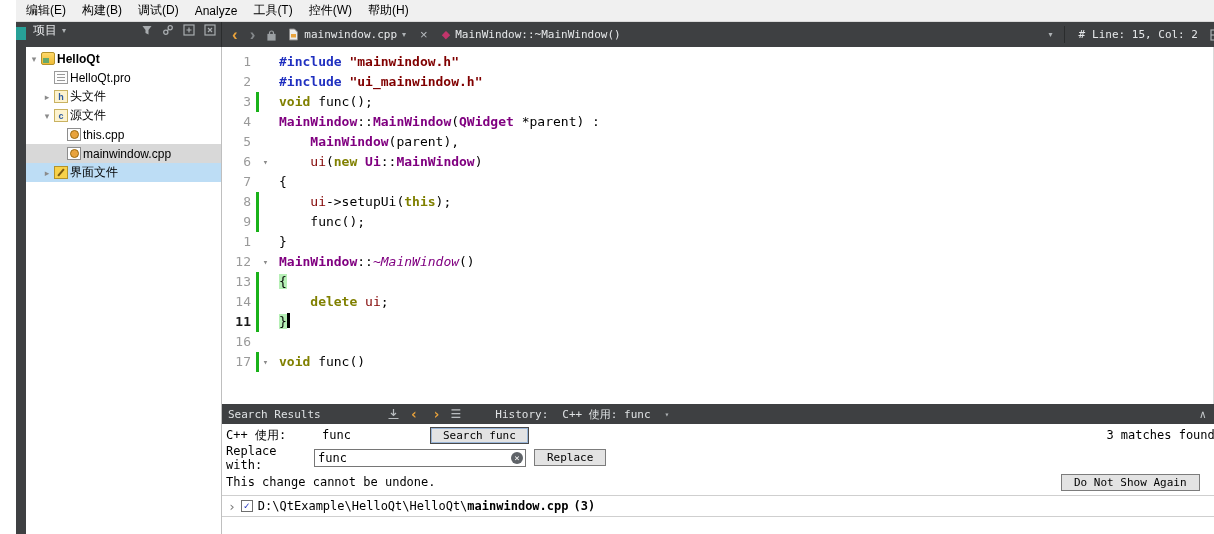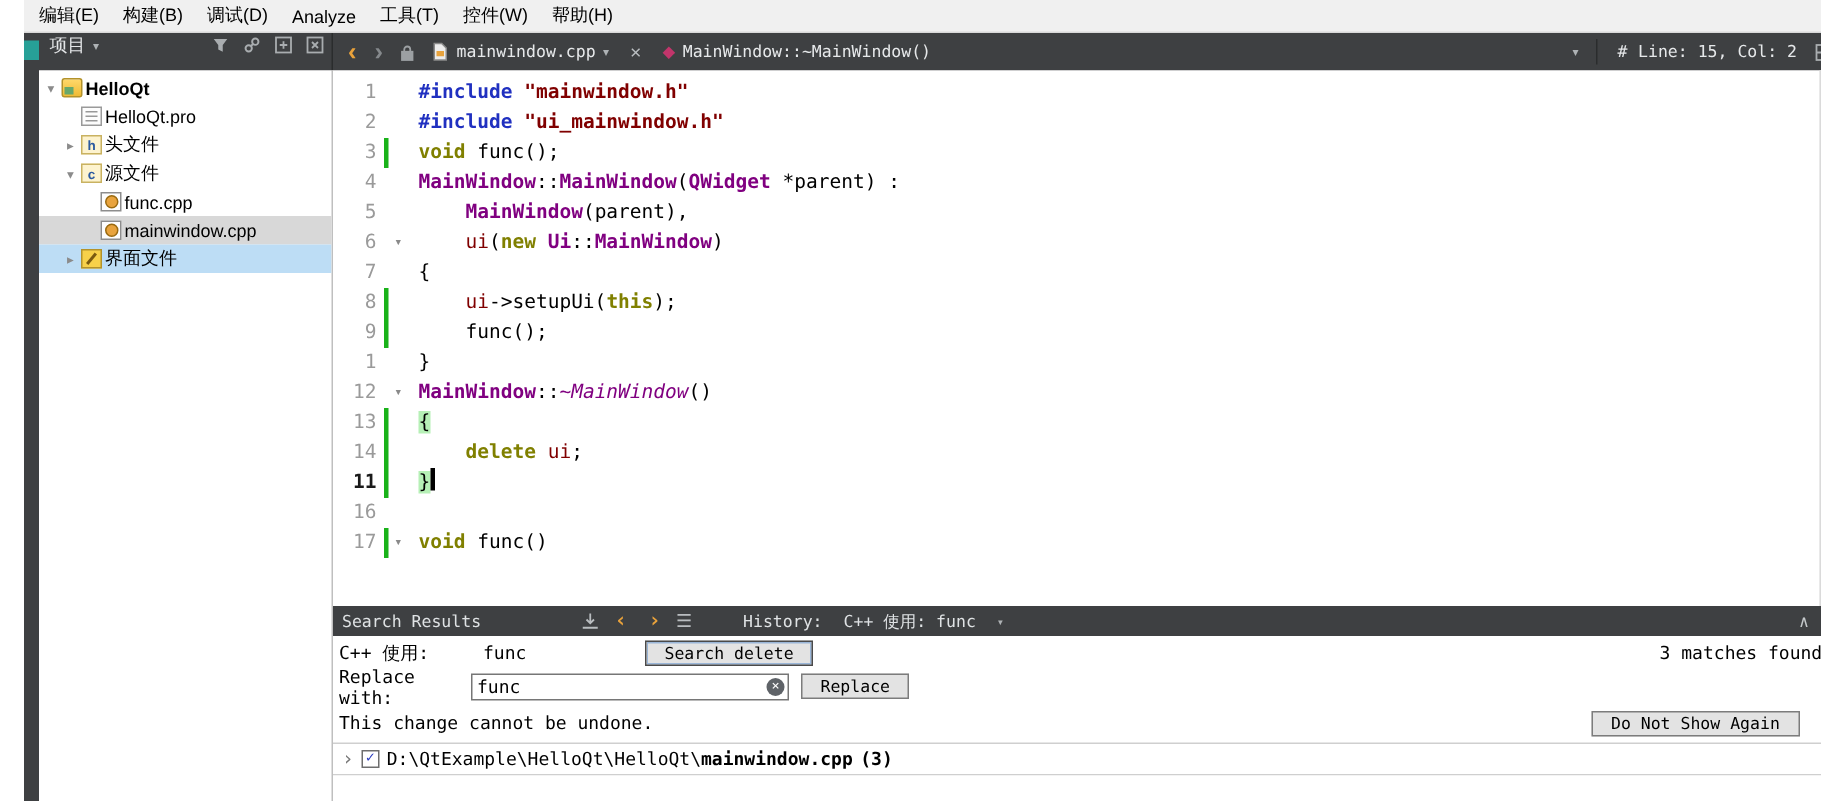--- a/index.html
+++ b/index.html
@@ -232,21 +232,21 @@
               <span class="tlabel">头文件</span>
             </div>
             <div class="trow" style="padding-left: 15px;">
               <span class="chev">▾</span>
               <span class="ti fc">c</span>
               <span class="tlabel">源文件</span>
             </div>
             <div class="trow" style="padding-left: 28px;">
               <span class="chev"></span>
               <span class="ti cpp"></span>
-              <span class="tlabel">func.cpp</span>
+              <span class="tlabel">this.cpp</span>
             </div>
             <div class="trow sel-gray" style="padding-left: 28px;">
               <span class="chev"></span>
               <span class="ti cpp"></span>
               <span class="tlabel">mainwindow.cpp</span>
             </div>
             <div class="trow sel-blue" style="padding-left: 15px;">
               <span class="chev">▸</span>
               <span class="ti form"></span>
               <span class="tlabel">界面文件</span>
@@ -302,21 +302,21 @@
             <span class="sr-right">
               <span>∧</span>
               <span class="boxic"></span>
             </span>
           </div>
 
           <div class="sr-body">
             <div class="srow row-find">
               <span class="find-label">C++ 使用:</span>
               <span class="find-value">func</span>
-              <button class="btn primary">Search delete</button>
+              <button class="btn primary">Search func</button>
               <span class="matches">3 matches found.</span>
             </div>
             <div class="srow row-replace">
               <span class="replace-label">Replace with:</span>
               <span class="input-wrap">
                 <input type="text" value="func" style="">
                 <span class="clear-ic">×</span>
               </span>
               <button class="btn">Replace</button>
             </div>

